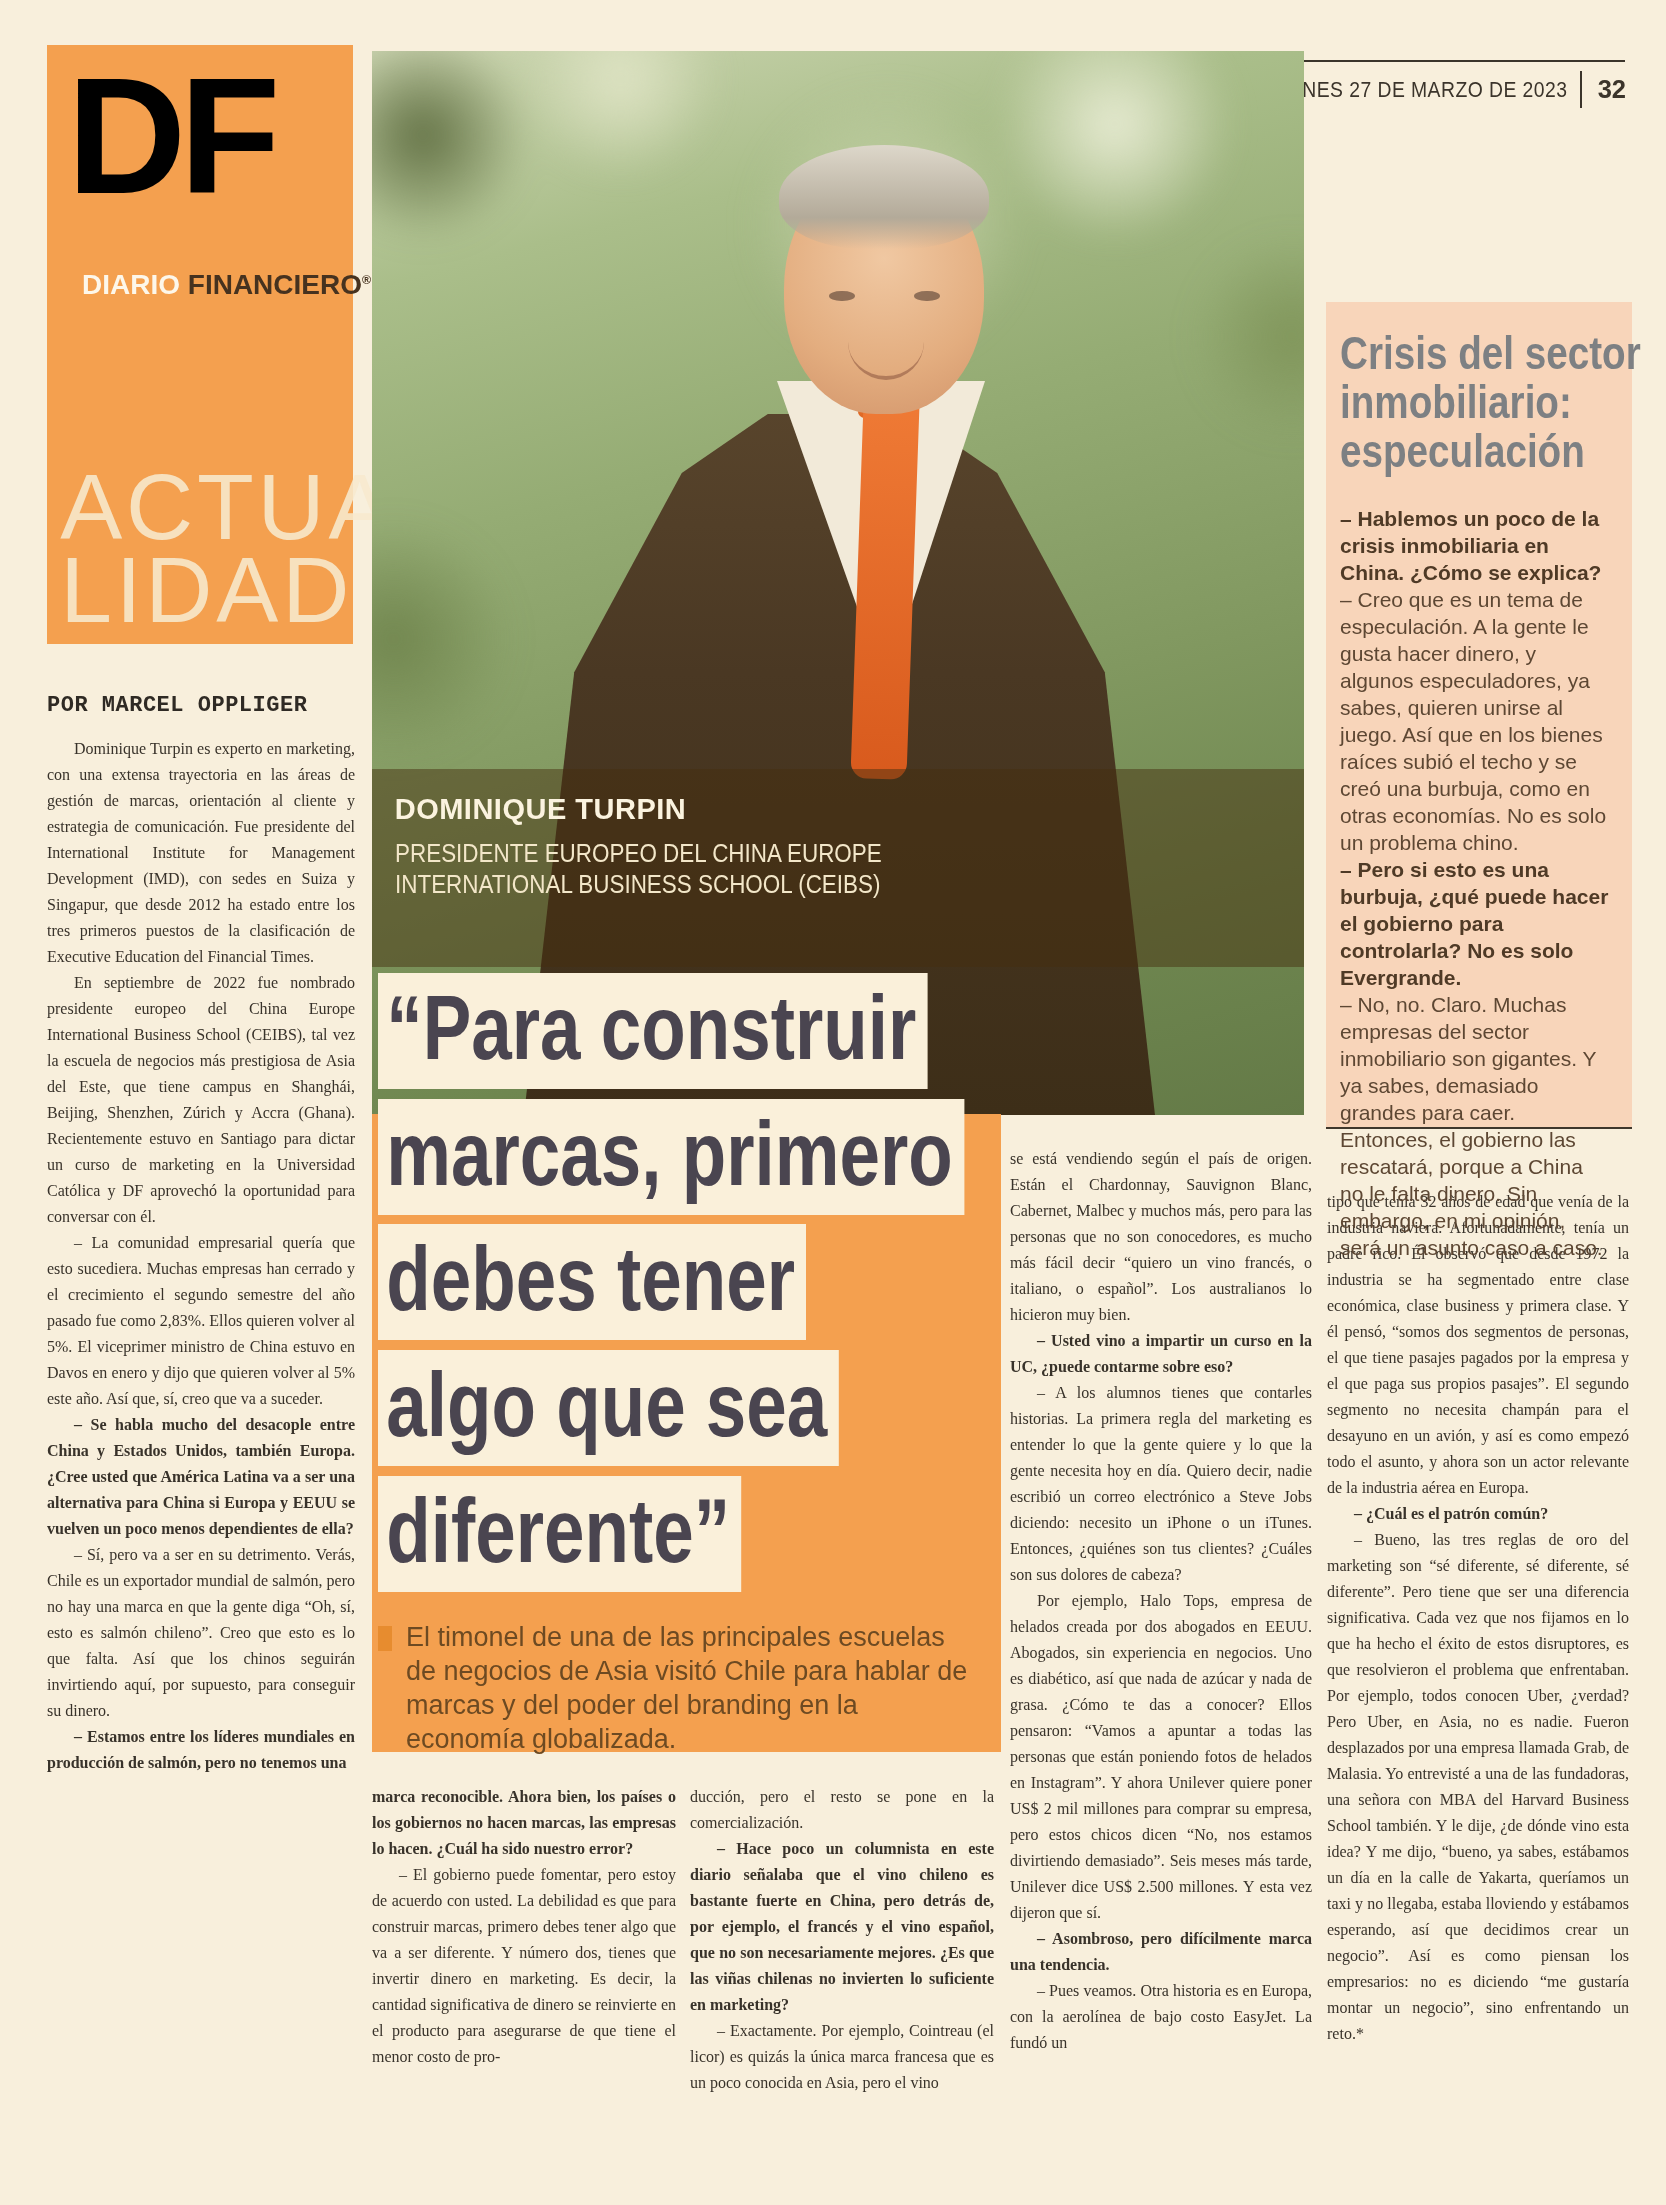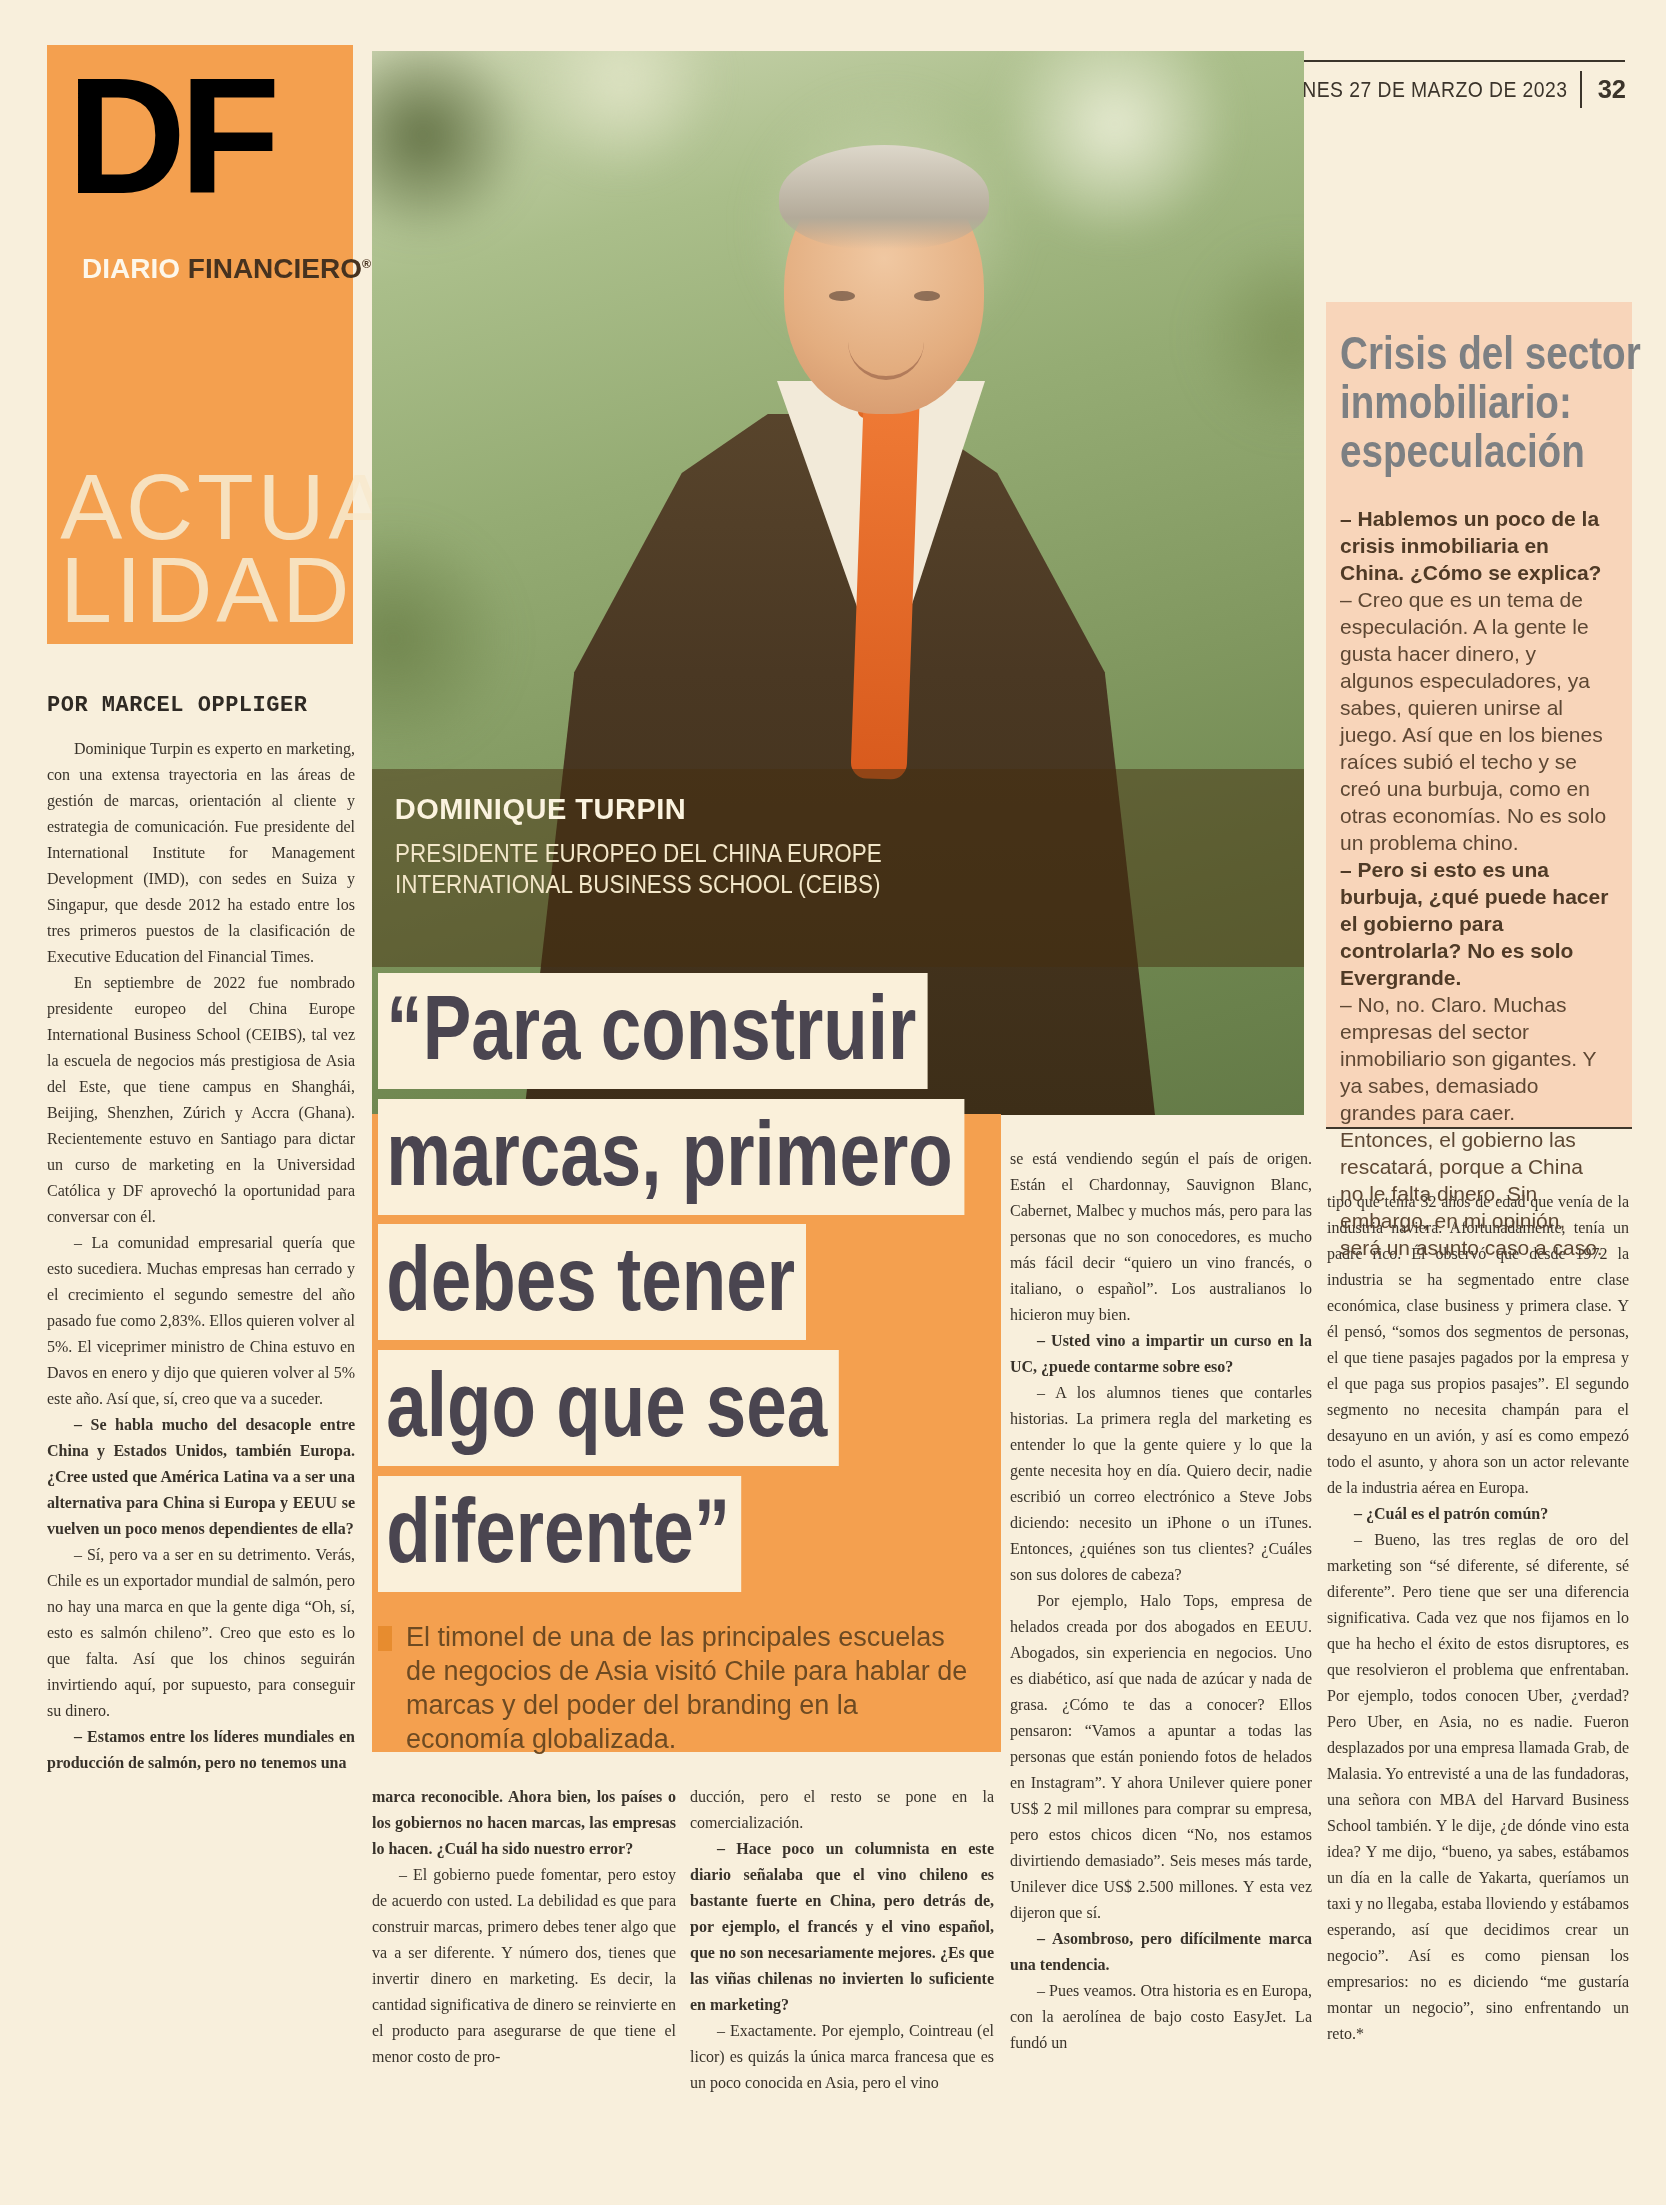--- a/index.html
+++ b/index.html
@@ -9,21 +9,21 @@
   
   .top-rule{position:absolute;left:372px;top:60px;width:1253px;height:2.4px;background:#3b342b;}
   .dateline{position:absolute;left:1086px;top:71px;width:540px;display:flex;align-items:center;justify-content:flex-end;font-family:"Liberation Sans",sans-serif;color:#3b342b;}
   .dateline .date{font-size:22px;letter-spacing:0.5px;transform:scaleX(.88);transform-origin:right;}
   .dateline .vdiv{width:1.9px;height:37px;background:#3b342b;margin:0 16px 0 12.3px;}
   .dateline .pageno{font-size:25.5px;font-weight:bold;}
 
   
   .brandbox{position:absolute;left:47px;top:45px;width:306px;height:599px;background:#f4a04f;}
   .df-logo{position:absolute;left:20px;top:8.5px;font-family:"Liberation Sans",sans-serif;font-weight:bold;font-size:165px;letter-spacing:-6.6px;color:#000000;line-height:1;}
-  .paper-name{position:absolute;left:35px;top:208px;font-family:"Liberation Sans",sans-serif;font-weight:bold;font-size:28px;letter-spacing:0;white-space:nowrap;}
+  .paper-name{position:absolute;left:35px;top:224px;font-family:"Liberation Sans",sans-serif;font-weight:bold;font-size:28px;letter-spacing:0;white-space:nowrap;}
   .paper-name .light{color:#fdf7ea;}
   .paper-name .dark{color:#46321f;}
   .paper-name sup{font-size:12.3px;color:#46321f;}
   .section-name{position:absolute;left:13.2px;bottom:12.3px;font-family:"Liberation Sans",sans-serif;color:rgba(247,233,206,.88);font-size:93px;line-height:83px;letter-spacing:3.8px;font-weight:normal;}
 
   
   .byline{position:absolute;left:47px;top:693px;font-family:Liberation Mono, monospace;font-weight:bold;font-size:22px;letter-spacing:0.5px;color:#2f2a24;}
   .article-col{position:absolute;color:#38322a;font-size:16px;line-height:26px;text-align:justify;overflow:hidden;}
   .article-col p{margin:0;text-indent:27px;}
   .article-col p.noindent{text-indent:0;}

